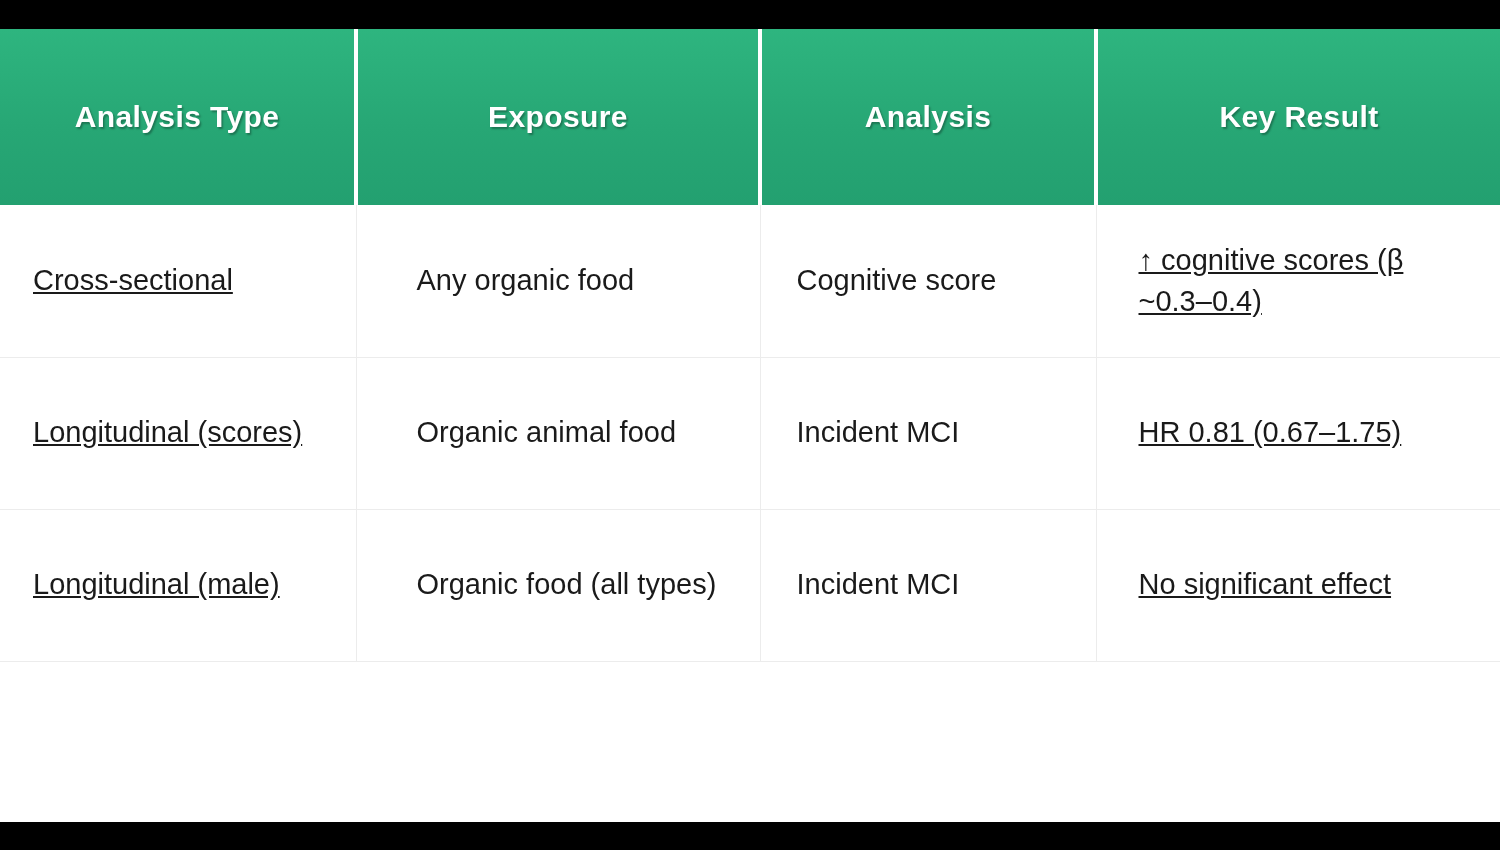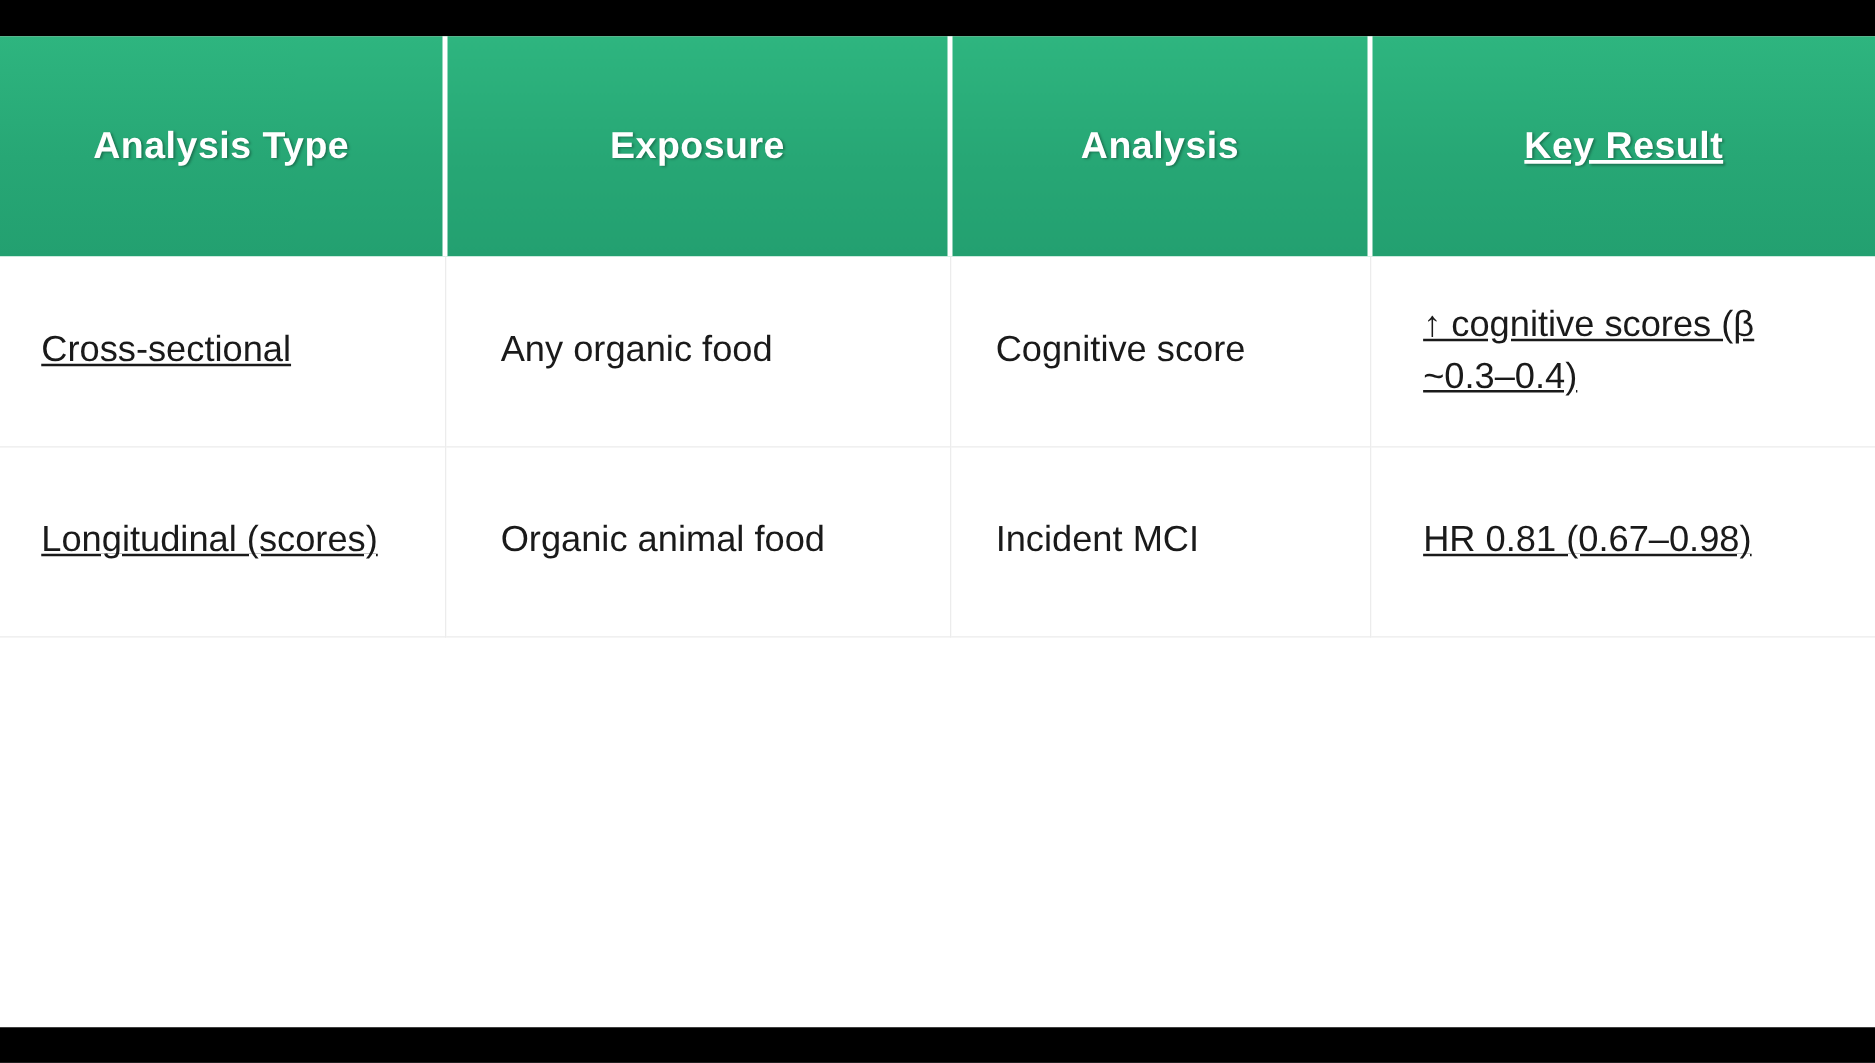--- a/index.html
+++ b/index.html
@@ -67,42 +67,41 @@
     color: #ffffff;
     font-size: 30px;
     font-weight: bold;
     letter-spacing: 0.4px;
     text-shadow: 1.5px 1.5px 2px rgba(0,0,0,0.30);
     border-right: 4px solid #ffffff;
     box-sizing: border-box;
   }
   thead th:last-child {
     border-right: none;
-    text-decoration: underline;
   }
 
   tbody td {
     height: 152px;
     vertical-align: middle;
     color: #1a1a1a;
     font-size: 29px;
     line-height: 1.42;
     border-bottom: 1px solid #ececec;
     border-right: 1px solid #ececec;
     box-sizing: border-box;
   }
   tbody td:last-child {
     border-right: none;
   }
   tbody tr:last-child td {
     border-bottom: 1px solid #ececec;
   }
 
   .cell-analysis  { padding: 0 18px 0 33px; text-decoration: underline; }
-  .cell-exposure  { padding: 0 18px 0 44px; margin-left: 44px; }
+  .cell-exposure  { padding: 0 18px 0 60px; margin-left: 44px; }
   .cell-outcome   { padding: 0 18px 0 36px; }
   .cell-keyresult { padding: 0 22px 0 42px; text-decoration: underline; }
 
   .wrap2 { display: block; max-width: 330px; }
   .wrapk { display: block; max-width: 330px; }
 </style>
 </head>
 <body>
 
 <div class="screen">
@@ -149,25 +148,39 @@
           <td class="cell-analysis">
             <span class="wrap2">Longitudinal (scores)</span>
           </td>
           <td class="cell-exposure">
             <span class="wrap2">Organic animal food</span>
           </td>
           <td class="cell-outcome">
             <span class="wrap2">Incident MCI</span>
           </td>
           <td class="cell-keyresult">
-            <span class="wrapk">HR 0.81 (0.67–0.98)</span>
+            <span class="wrapk">HR 0.81 (0.67–1.75)</span>
           </td>
         </tr>
 
 
+        <tr>
+          <td class="cell-analysis">
+            <span class="wrap2">Longitudinal (male)</span>
+          </td>
+          <td class="cell-exposure">
+            <span class="wrap2">Organic food (all types)</span>
+          </td>
+          <td class="cell-outcome">
+            <span class="wrap2">Incident MCI</span>
+          </td>
+          <td class="cell-keyresult">
+            <span class="wrapk">No significant effect</span>
+          </td>
+        </tr>
 
       </tbody>
     </table>
 
   </div>
 
   <div class="letterbox-bottom"></div>
 
 </div>
 

